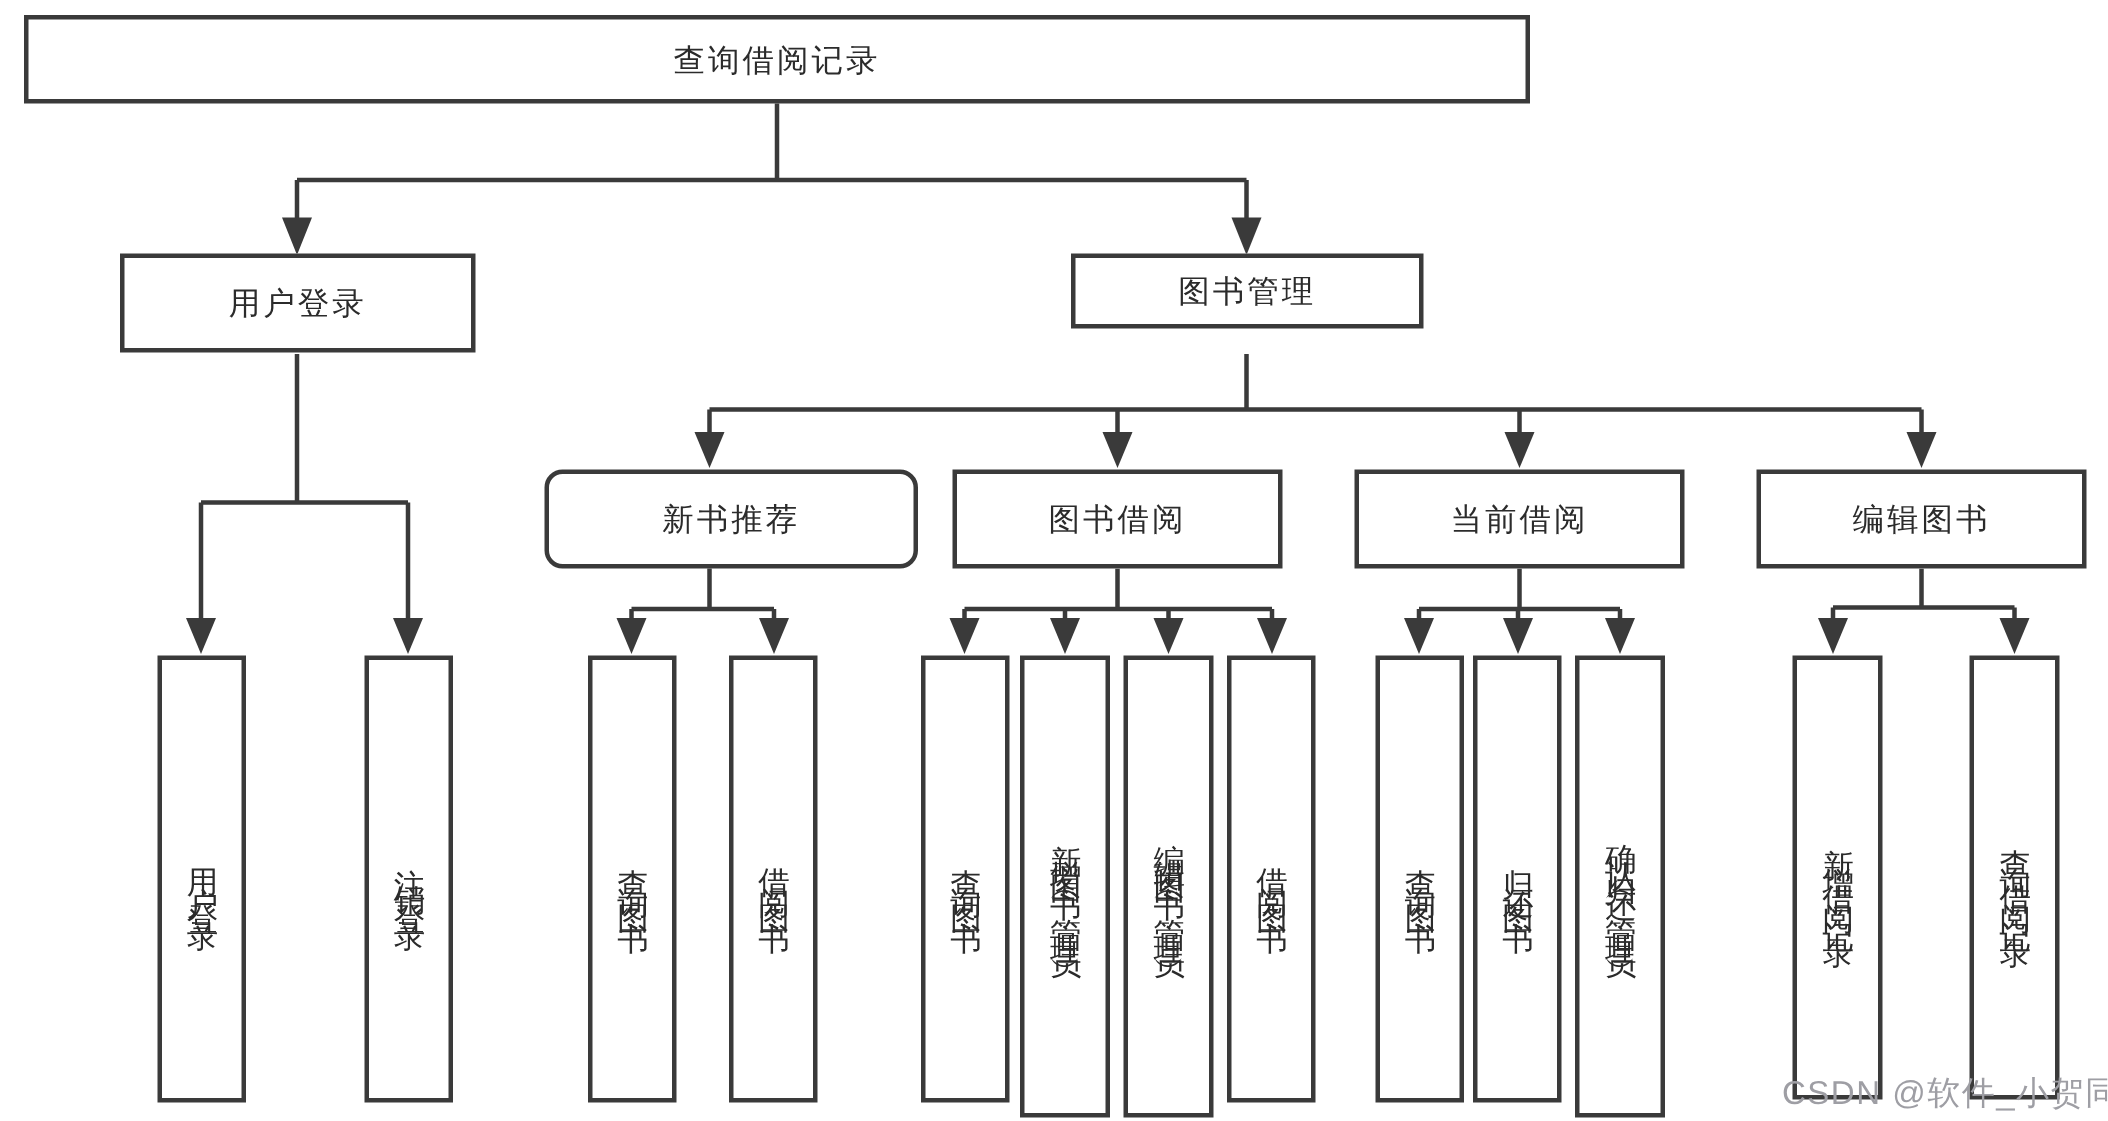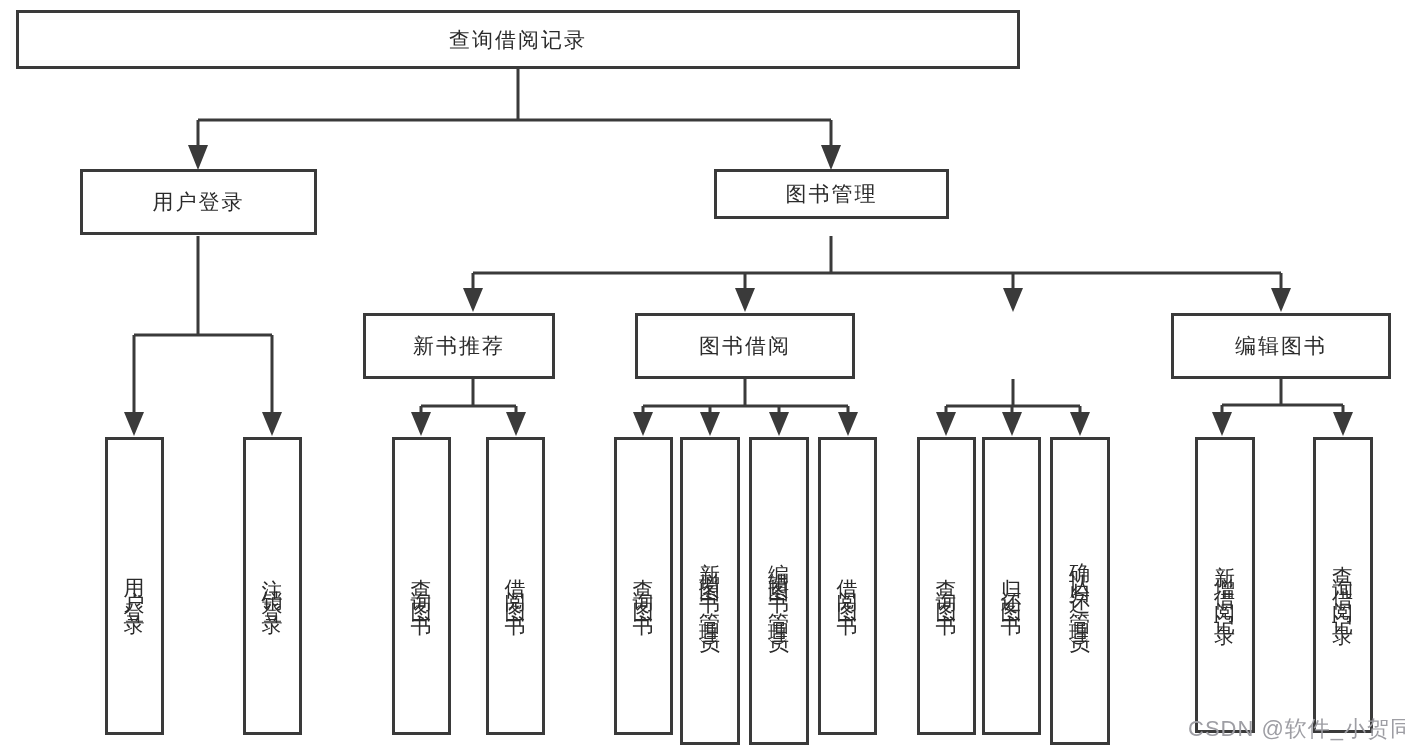--- a/index.html
+++ b/index.html
@@ -110,25 +110,28 @@
     <span>查询借阅记录</span>
   </div>
 
   <div class="node hbox" style="left:80px;top:169px;width:237px;height:66px;">
     <span>用户登录</span>
   </div>
   <div class="node hbox" style="left:714px;top:169px;width:235px;height:50px;">
     <span>图书管理</span>
   </div>
 
-  <div class="node hbox" style="left:363px;top:313px;width:192px;height:66px;">
+  <div class="node hbox" style="left:363px;top:313px;width:249px;height:66px;border-radius:12px;">
     <span>新书推荐</span>
   </div>
   <div class="node hbox" style="left:635px;top:313px;width:220px;height:66px;align-items:center;">
     <span>图书借阅</span>
+  </div>
+  <div class="node hbox" style="left:903px;top:313px;width:220px;height:66px;">
+    <span>当前借阅</span>
   </div>
   <div class="node hbox" style="left:1171px;top:313px;width:220px;height:66px;">
     <span>编辑图书</span>
   </div>
 
   <div class="node vbox" style="left:105px;top:437px;width:59px;height:298px;">
     <span>用户登录</span>
   </div>
   <div class="node vbox" style="left:243px;top:437px;width:59px;height:298px;">
     <span>注销登录</span>

